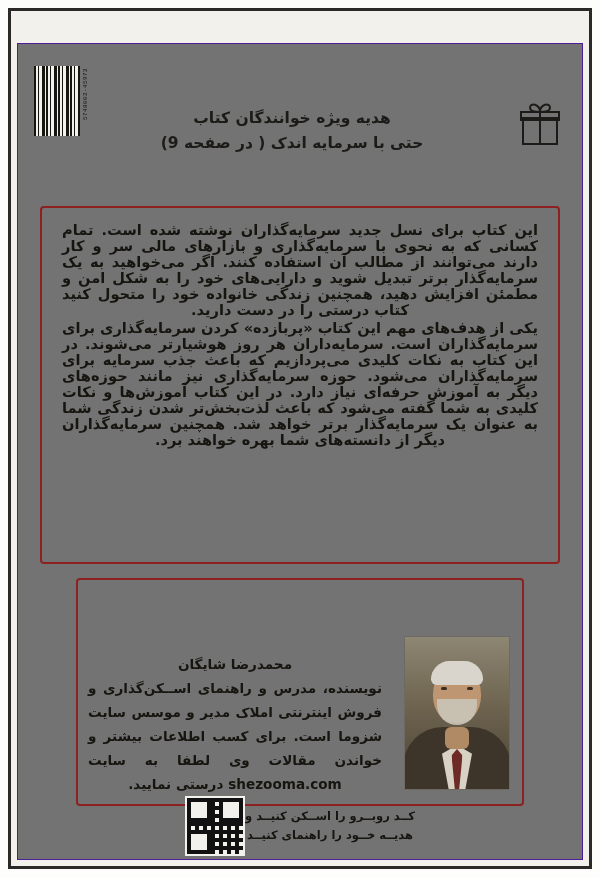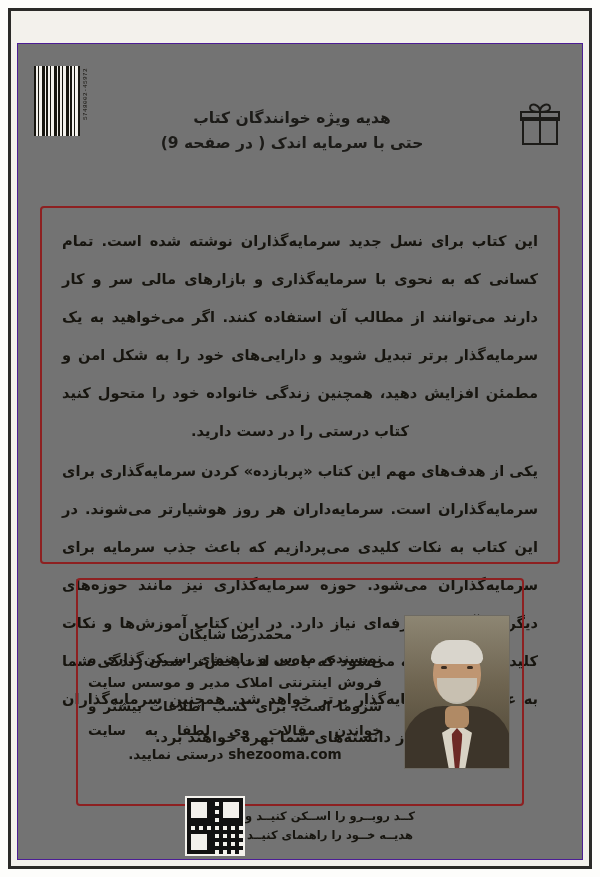--- a/index.html
+++ b/index.html
@@ -98,39 +98,39 @@
     height: 358px;
     border: 2.5px solid #8d2021;
     border-radius: 4px;
     box-sizing: border-box;
     padding: 14px 20px 10px 20px;
   }
   .redbox p {
     margin: 0 0 2px 0;
     color: #17150f;
     font-size: 14.6px;
-    line-height: 38px;
+    line-height: 16px;
     text-align: justify;
     text-align-last: center;
     font-weight: bold;
   }
   .redbox p.p2 { text-align: justify; text-align-last: center; }
   
   .authorbox {
     position: absolute;
     left: 58px;
     right: 58px;
     top: 534px;
     height: 228px;
     border: 2.5px solid #8d2021;
     border-radius: 4px;
     box-sizing: border-box;
     display: flex;
     flex-direction: row;
-    align-items: center;
+    align-items: flex-end;
   }
   .author-text {
     flex: 1 1 auto;
     padding: 12px 14px 8px 10px;
     color: #17150f;
     font-size: 13.6px;
     line-height: 24px;
     text-align: justify;
     text-align-last: center;
     font-weight: bold;

